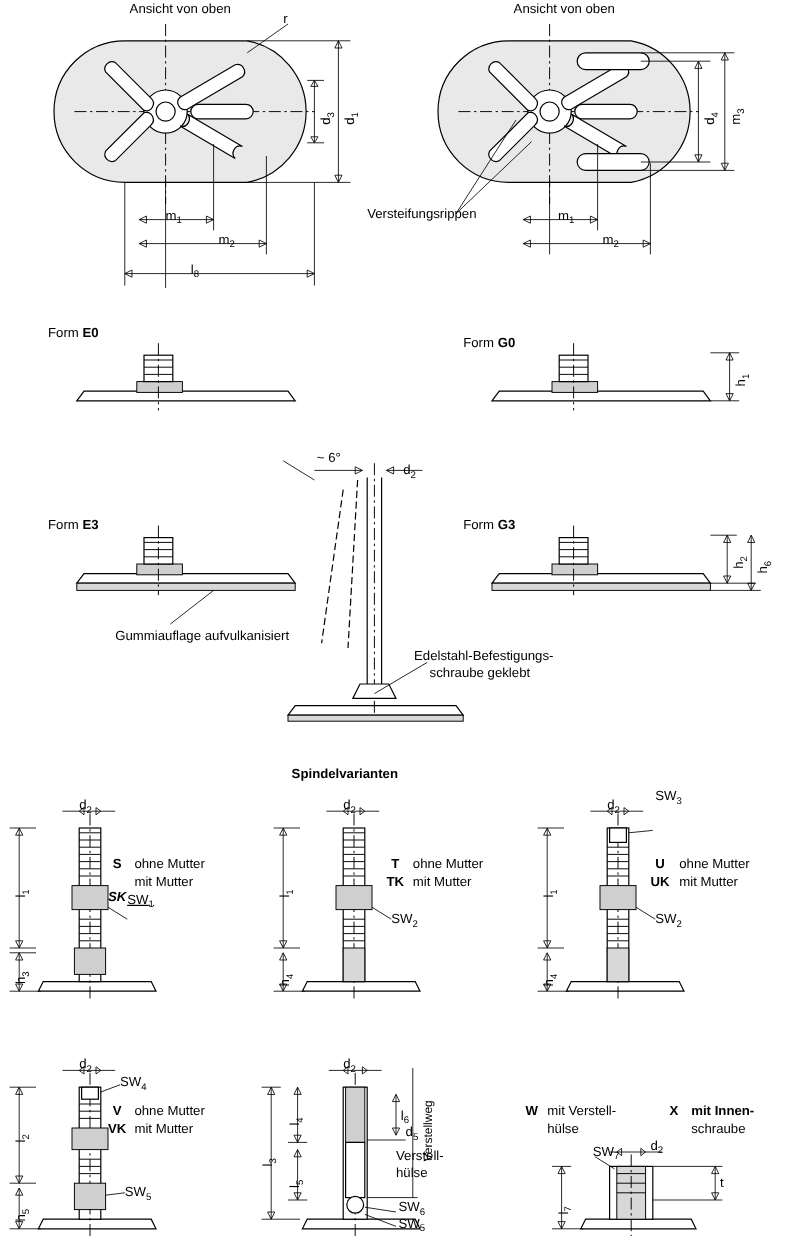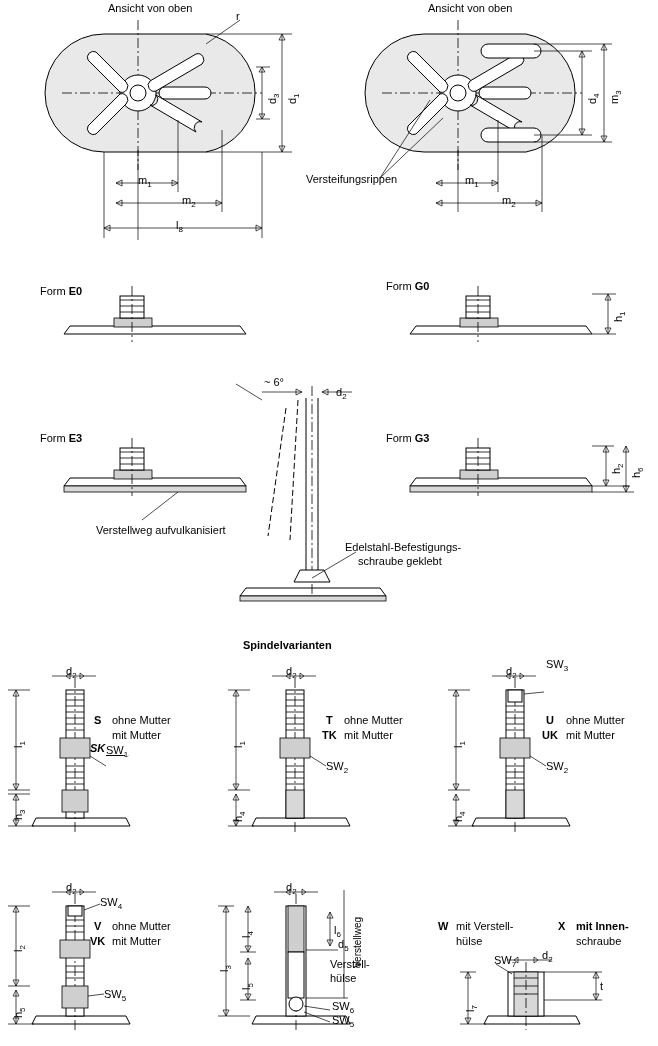--- a/index.html
+++ b/index.html
@@ -361,37 +361,37 @@
     <line class="dim" x1="460" y1="972" x2="476" y2="972"></line>
     <line class="dim" x1="460" y1="1024" x2="486" y2="1024"></line>
     <line class="dim" x1="496" y1="964" x2="512" y2="974"></line>
   </svg>
 
   <div class="lbl" style="left:236px;top:10px;">r</div>
   <div class="lbl vert" style="left:266px;top:104px;transform:rotate(-90deg);">d<sub>3</sub></div>
   <div class="lbl vert" style="left:286px;top:104px;transform:rotate(-90deg);">d<sub>1</sub></div>
   <div class="lbl" style="left:138px;top:174px;">m<sub>1</sub></div>
   <div class="lbl" style="left:182px;top:194px;">m<sub>2</sub></div>
-  <div class="lbl" style="left:176px;top:219px;">l<sub>8</sub></div>
+  <div class="lbl" style="left:159px;top:219px;">l<sub>8</sub></div>
 
   <div class="lbl vert" style="left:586px;top:104px;transform:rotate(-90deg);">d<sub>4</sub></div>
   <div class="lbl vert" style="left:608px;top:104px;transform:rotate(-90deg);">m<sub>3</sub></div>
   <div class="lbl" style="left:465px;top:174px;">m<sub>1</sub></div>
   <div class="lbl" style="left:502px;top:194px;">m<sub>2</sub></div>
   <div class="lbl" style="left:306px;top:173px;">Versteifungsrippen</div>
 
-  <div class="lbl" style="left:40px;top:285px;text-align:right;"><span>Form </span><b>E0</b></div>
+  <div class="lbl" style="left:40px;top:272px;text-align:right;"><span>Form </span><b>E0</b></div>
   <div class="lbl" style="left:386px;top:280px;"><span>Form </span><b>G0</b></div>
   <div class="lbl vert" style="left:612px;top:322px;transform:rotate(-90deg);">h<sub>1</sub></div>
 
   <div class="lbl" style="left:40px;top:432px;"><span>Form </span><b>E3</b></div>
   <div class="lbl" style="left:386px;top:432px;"><span>Form </span><b>G3</b></div>
   <div class="lbl vert" style="left:610px;top:474px;transform:rotate(-90deg);">h<sub>2</sub></div>
   <div class="lbl vert" style="left:630px;top:478px;transform:rotate(-90deg);">h<sub>6</sub></div>
-  <div class="lbl" style="left:96px;top:524px;">Verstellweg aufvulkanisiert</div>
+  <div class="lbl" style="left:96px;top:524px;">Gummiauflage aufvulkanisiert</div>
   <div class="lbl" style="left:264px;top:376px;">~ 6°</div>
   <div class="lbl" style="left:336px;top:386px;">d<sub>2</sub></div>
   <div class="lbl" style="left:345px;top:541px;">Edelstahl-Befestigungs-</div>
   <div class="lbl" style="left:358px;top:555px;text-align:right;">schraube geklebt</div>
 
   <div class="lbl b" style="left:243px;top:639px;">Spindelvarianten</div>
 
   <div class="lbl" style="left:66px;top:665px;">d<sub>2</sub></div>
   <div class="lbl vert" style="left:12px;top:748px;transform:rotate(-90deg);">l<sub>1</sub></div>
   <div class="lbl vert" style="left:12px;top:820px;transform:rotate(-90deg);">h<sub>3</sub></div>

